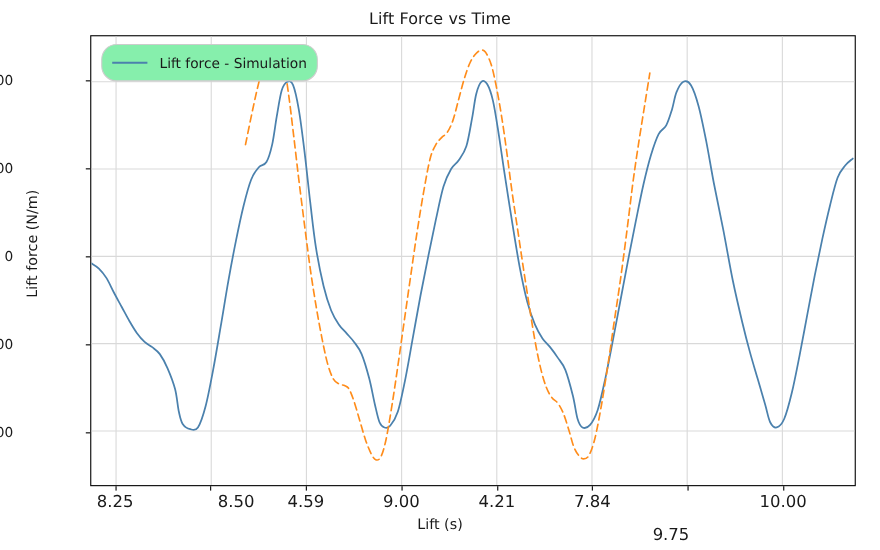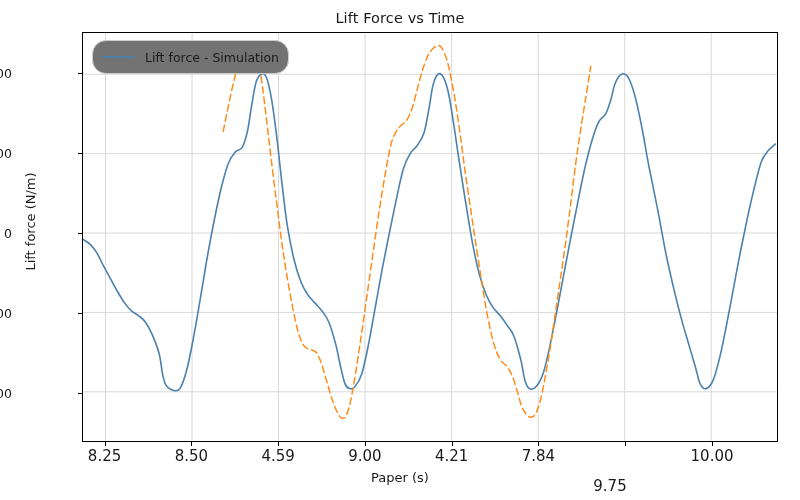--- a/index.html
+++ b/index.html
@@ -101,21 +101,21 @@
     text-align: center;
     font-size: 13px;
     color: #1a1a1a;
     transform: rotate(-90deg);
     transform-origin: center center;
   }
   #legend {
     position: absolute;
     left: 92px;
     top: 40px;
-    background: #737373;
+    background: #86efac;
     border: 1px solid #cccccc;
     border-radius: 14px;
     padding: 6px 9px 6px 8px;
     box-sizing: border-box;
   }
   .legend-row {
     display: flex;
     align-items: center;
     height: 20px;
   }
@@ -157,21 +157,21 @@
     <svg id="series-svg" viewBox="0 0 696 410" preserveAspectRatio="none">
         <path d="M0.00,207.39C1.16,208.19 4.63,209.92 6.94,212.18C9.26,214.44 11.57,217.23 13.89,220.95C16.20,224.68 18.51,230.13 20.83,234.51C23.14,238.90 25.46,243.02 27.77,247.28C30.08,251.53 32.40,256.05 34.71,260.04C37.03,264.03 39.34,268.02 41.66,271.21C43.97,274.40 46.28,277.06 48.60,279.18C50.91,281.31 53.23,282.11 55.54,283.97C57.86,285.83 60.17,287.16 62.48,290.35C64.80,293.54 67.11,297.80 69.43,303.11C71.74,308.43 74.63,315.61 76.37,322.26C78.10,328.90 78.68,337.68 79.84,343.00C81.00,348.31 81.58,351.50 83.31,354.16C85.05,356.82 87.94,358.42 90.25,358.95C92.57,359.48 94.88,360.81 97.20,357.35C99.51,353.90 101.83,346.98 104.14,338.21C106.45,329.44 108.77,316.94 111.08,304.71C113.40,292.48 115.71,278.39 118.02,264.82C120.34,251.26 122.65,236.37 124.97,223.35C127.28,210.32 129.60,198.09 131.91,186.65C134.22,175.22 136.54,164.05 138.85,154.75C141.17,145.44 143.48,136.67 145.80,130.82C148.11,124.97 150.42,122.31 152.74,119.65C155.05,116.99 157.66,118.32 159.68,114.86C161.71,111.41 163.33,105.82 164.89,98.91C166.45,92.00 167.61,81.63 169.05,73.39C170.50,65.14 171.95,54.77 173.57,49.46C175.19,44.14 177.04,42.28 178.77,41.48C180.51,40.68 182.24,40.42 183.98,44.67C185.72,48.92 187.45,56.90 189.19,67.00C190.92,77.11 192.66,91.20 194.39,105.29C196.13,119.38 197.87,136.93 199.60,151.56C201.34,166.18 202.78,180.27 204.81,193.04C206.83,205.80 209.44,218.56 211.75,228.13C214.06,237.70 216.38,244.62 218.69,250.47C221.01,256.32 223.32,259.77 225.64,263.23C227.95,266.69 230.26,268.55 232.58,271.21C234.89,273.87 237.21,275.99 239.52,279.18C241.84,282.37 244.15,284.77 246.46,290.35C248.78,295.93 251.38,304.97 253.41,312.68C255.43,320.40 257.05,329.97 258.61,336.61C260.18,343.26 261.33,349.11 262.78,352.57C264.23,356.02 265.67,356.82 267.29,357.35C268.91,357.89 270.47,358.15 272.50,355.76C274.52,353.37 277.13,350.18 279.44,343.00C281.76,335.82 284.07,324.12 286.38,312.68C288.70,301.25 291.01,287.16 293.33,274.40C295.64,261.63 297.96,248.34 300.27,236.11C302.58,223.88 304.90,212.44 307.21,201.01C309.53,189.58 311.84,178.15 314.15,167.51C316.47,156.87 318.78,144.91 321.10,137.20C323.41,129.49 325.73,125.23 328.04,121.25C330.35,117.26 332.67,116.73 334.98,113.27C337.30,109.81 339.90,106.89 341.93,100.51C343.95,94.12 345.63,82.96 347.13,74.98C348.64,67.00 349.50,58.23 350.95,52.65C352.40,47.06 354.13,42.94 355.81,41.48C357.49,40.02 359.28,40.95 361.02,43.87C362.75,46.80 364.49,51.45 366.22,59.03C367.96,66.61 369.70,78.44 371.43,89.34C373.17,100.24 374.61,111.14 376.64,124.44C378.66,137.73 381.27,154.75 383.58,169.11C385.90,183.46 388.21,198.35 390.52,210.58C392.84,222.81 395.15,233.72 397.47,242.49C399.78,251.26 402.09,257.65 404.41,263.23C406.72,268.81 409.04,272.54 411.35,275.99C413.67,279.45 415.98,281.04 418.29,283.97C420.61,286.89 422.92,290.08 425.24,293.54C427.55,297.00 429.87,298.86 432.18,304.71C434.49,310.56 437.27,321.19 439.12,328.64C440.97,336.08 441.84,344.59 443.29,349.38C444.73,354.16 445.89,356.42 447.80,357.35C449.71,358.28 452.43,357.62 454.74,354.96C457.06,352.30 459.37,348.45 461.69,341.40C464.00,334.35 466.31,323.32 468.63,312.68C470.94,302.05 473.26,289.55 475.57,277.59C477.89,265.62 480.20,253.13 482.51,240.89C484.83,228.66 487.14,216.17 489.46,204.20C491.77,192.24 494.08,180.54 496.40,169.11C498.71,157.67 501.03,145.71 503.34,135.60C505.66,125.50 507.97,116.19 510.28,108.48C512.60,100.77 514.91,93.86 517.23,89.34C519.54,84.82 522.14,85.08 524.17,81.36C526.19,77.64 527.81,72.06 529.38,67.00C530.94,61.95 531.81,55.30 533.54,51.05C535.28,46.80 537.59,42.54 539.79,41.48C541.99,40.42 544.42,40.95 546.73,44.67C549.05,48.39 551.36,55.30 553.68,63.81C555.99,72.32 558.30,84.02 560.62,95.72C562.93,107.42 564.96,120.45 567.56,134.01C570.16,147.57 573.35,162.19 576.24,177.08C579.13,191.97 582.02,209.25 584.92,223.35C587.81,237.44 590.99,250.73 593.60,261.63C596.20,272.54 598.22,280.25 600.54,288.75C602.85,297.26 605.17,304.71 607.48,312.68C609.80,320.66 612.51,329.97 614.42,336.61C616.33,343.26 617.20,349.11 618.94,352.57C620.67,356.02 622.70,357.89 624.84,357.35C626.98,356.82 629.47,354.70 631.78,349.38C634.09,344.06 636.41,335.02 638.72,325.45C641.04,315.88 643.35,303.64 645.67,291.95C647.98,280.25 650.29,267.48 652.61,255.25C654.92,243.02 657.24,230.26 659.55,218.56C661.87,206.86 664.18,195.69 666.49,185.06C668.81,174.42 671.12,164.05 673.44,154.75C675.75,145.44 678.06,135.34 680.38,129.22C682.69,123.11 685.01,120.98 687.32,118.05C689.64,115.13 693.11,112.74 694.26,111.67" fill="none" stroke="#4b81ad" stroke-width="1.6" stroke-linecap="round" stroke-linejoin="round"></path>
         <path d="M140.59,98.91C141.46,94.66 144.06,81.63 145.80,73.39C147.53,65.14 149.27,56.77 151.00,49.46C152.74,42.14 154.47,34.57 156.21,29.51C157.95,24.46 159.68,21.80 161.42,19.14C163.15,16.49 165.00,14.36 166.62,13.56C168.24,12.76 169.69,12.63 171.14,14.36C172.58,16.09 173.86,17.55 175.30,23.93C176.75,30.31 178.31,41.74 179.81,52.65C181.32,63.55 182.77,76.31 184.33,89.34C185.89,102.37 187.51,116.99 189.19,130.82C190.86,144.64 192.66,158.74 194.39,172.30C196.13,185.86 197.87,199.95 199.60,212.18C201.34,224.41 203.07,235.31 204.81,245.68C206.54,256.05 208.28,265.62 210.01,274.40C211.75,283.17 213.49,291.95 215.22,298.33C216.96,304.71 218.69,309.49 220.43,312.68C222.16,315.88 223.90,316.41 225.64,317.47C227.37,318.53 229.28,318.27 230.84,319.07C232.40,319.86 233.56,319.86 235.01,322.26C236.45,324.65 237.90,328.64 239.52,333.42C241.14,338.21 242.99,345.12 244.73,350.97C246.46,356.82 248.20,363.47 249.94,368.52C251.67,373.57 253.58,378.23 255.14,381.28C256.70,384.34 257.86,386.34 259.31,386.87C260.75,387.40 262.32,387.27 263.82,384.47C265.32,381.68 266.77,377.03 268.33,370.12C269.90,363.20 271.46,353.63 273.19,343.00C274.93,332.36 276.84,319.33 278.75,306.30C280.66,293.27 282.68,278.65 284.65,264.82C286.62,251.00 288.52,237.44 290.55,223.35C292.57,209.25 294.72,193.83 296.80,180.27C298.88,166.71 301.02,153.42 303.05,141.98C305.07,130.55 307.10,118.85 308.95,111.67C310.80,104.49 312.42,102.10 314.15,98.91C315.89,95.72 317.63,94.39 319.36,92.53C321.10,90.67 322.83,90.40 324.57,87.74C326.30,85.08 328.04,81.63 329.78,76.58C331.51,71.52 333.25,63.81 334.98,57.43C336.72,51.05 338.45,43.87 340.19,38.29C341.93,32.70 343.66,27.65 345.40,23.93C347.13,20.21 348.98,17.81 350.60,15.95C352.22,14.09 353.67,13.03 355.12,12.76C356.56,12.50 357.72,12.23 359.28,14.36C360.84,16.49 362.87,20.47 364.49,25.53C366.11,30.58 367.44,36.96 369.00,44.67C370.56,52.38 372.24,61.69 373.86,71.79C375.48,81.89 377.10,93.59 378.72,105.29C380.34,116.99 381.90,130.02 383.58,141.98C385.26,153.95 387.05,165.38 388.79,177.08C390.52,188.78 392.26,200.75 394.00,212.18C395.73,223.61 397.47,234.78 399.20,245.68C400.94,256.58 402.67,268.02 404.41,277.59C406.14,287.16 407.88,295.93 409.62,303.11C411.35,310.29 413.09,316.14 414.82,320.66C416.56,325.18 418.29,327.84 420.03,330.23C421.77,332.63 423.50,332.63 425.24,335.02C426.97,337.41 428.71,340.34 430.44,344.59C432.18,348.85 434.09,355.49 435.65,360.54C437.21,365.60 438.37,371.18 439.82,374.90C441.26,378.63 442.82,381.02 444.33,382.88C445.83,384.74 447.28,386.07 448.84,386.07C450.40,386.07 451.97,386.07 453.70,382.88C455.44,379.69 457.35,374.64 459.26,366.93C461.17,359.22 463.19,347.78 465.16,336.61C467.12,325.45 469.15,312.42 471.06,299.92C472.97,287.43 474.70,274.66 476.61,261.63C478.52,248.61 480.55,235.84 482.51,221.75C484.48,207.66 486.51,191.97 488.41,177.08C490.32,162.19 492.23,145.44 493.97,132.41C495.70,119.38 497.09,110.34 498.83,98.91C500.56,87.48 502.65,74.71 504.38,63.81C506.12,52.91 508.43,38.55 509.24,33.50" fill="none" stroke="#ff8c1a" stroke-width="1.5" stroke-linecap="round" stroke-linejoin="round" stroke-dasharray="6.5,4"></path>
       </svg>
   </div>
 
   <div id="ticks-layer">
       <div class="tickmark-x" style="left: 104.564px;"></div>
       <div class="xtick-label" style="left: 64.5636px; width: 80px; margin-left: 0px; padding-left: 0px; transform: none;">8.25</div>
       <div class="tickmark-x" style="left: 191.347px;"></div>
-      <div class="xtick-label" style="left: 151.347px; width: 80px; margin-left: 0px; padding-left: 0px; transform: none;">8.50</div>
+      <div class="xtick-label" style="left: 151.347px; width: 80px; margin-left: 0px; padding-left: 0px; transform: none; text-align: right;">8.50</div>
       <div class="tickmark-x" style="left: 278.13px;"></div>
       <div class="xtick-label" style="left: 238.13px; width: 80px; margin-left: 0px; padding-left: 0px; transform: none;">4.59</div>
       <div class="tickmark-x" style="left: 364.913px;"></div>
       <div class="xtick-label" style="left: 324.913px; width: 80px; margin-left: 0px; padding-left: 0px; transform: none;">9.00</div>
       <div class="tickmark-x" style="left: 451.696px;"></div>
       <div class="xtick-label" style="left: 411.696px; width: 80px; margin-left: 0px; padding-left: 0px; transform: none;">4.21</div>
       <div class="tickmark-x" style="left: 538.479px;"></div>
       <div class="xtick-label" style="left: 498.479px; width: 80px; margin-left: 0px; padding-left: 0px; transform: none;">7.84</div>
       <div class="tickmark-x" style="left: 625.262px;"></div>
       <div class="xtick-label" style="left: 570px; width: 80px; margin-left: 0px; padding-left: 0px; transform: none; margin-top: 30px;">9.75</div>
@@ -182,21 +182,21 @@
       <div class="tickmark-y" style="top: 153.245px;"></div>
       <div class="ytick-label" style="top: 153.245px;">100</div>
       <div class="tickmark-y" style="top: 233.012px;"></div>
       <div class="ytick-label" style="top: 233.012px;">0</div>
       <div class="tickmark-y" style="top: 312.778px;"></div>
       <div class="ytick-label" style="top: 312.778px;">−100</div>
       <div class="tickmark-y" style="top: 392.545px;"></div>
       <div class="ytick-label" style="top: 392.545px;">−200</div>
     </div>
 
-  <div id="xlabel">Paper (s)</div>
+  <div id="xlabel">Lift (s)</div>
   <div id="ylabel">Lift force (N/m)</div>
 
 <div id="legend">
     <div class="legend-row">
       <svg class="legend-swatch" viewBox="0 0 34 14">
           <line x1="1" y1="7" x2="33" y2="7" stroke="#4b81ad" stroke-width="1.8"></line>
         </svg>
       <span class="legend-text">Lift force - Simulation</span>
     </div>
   </div>

